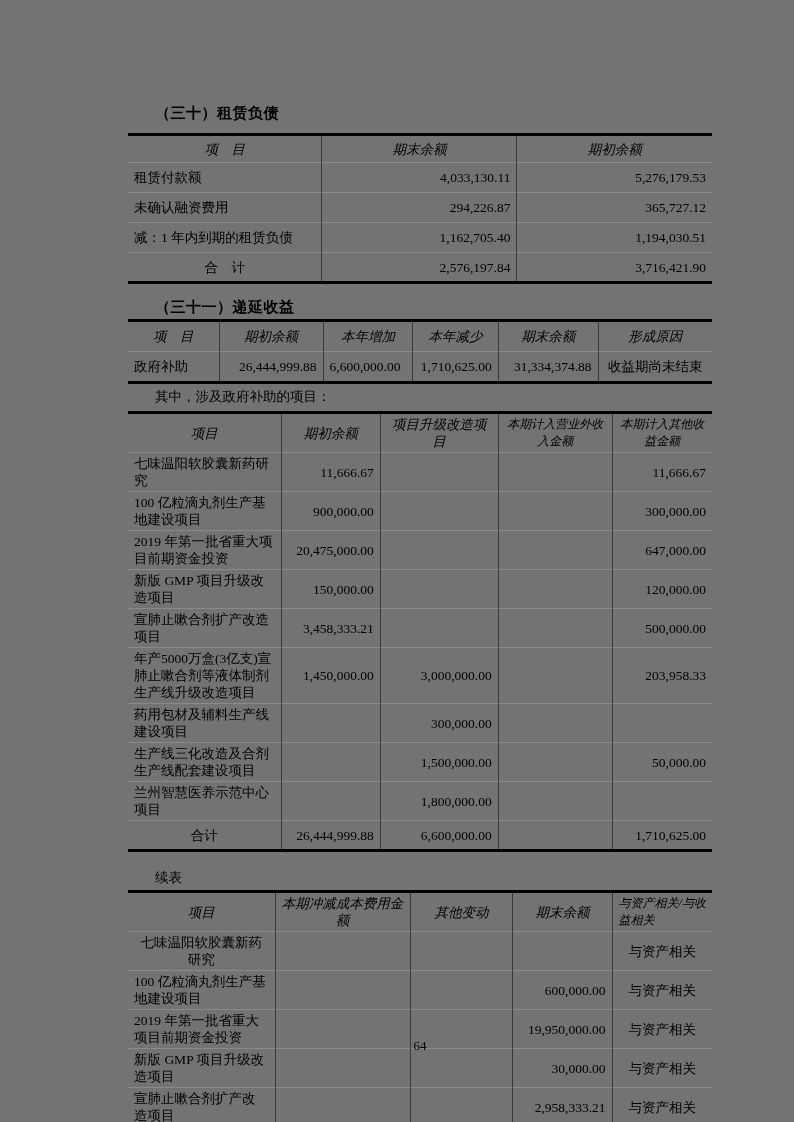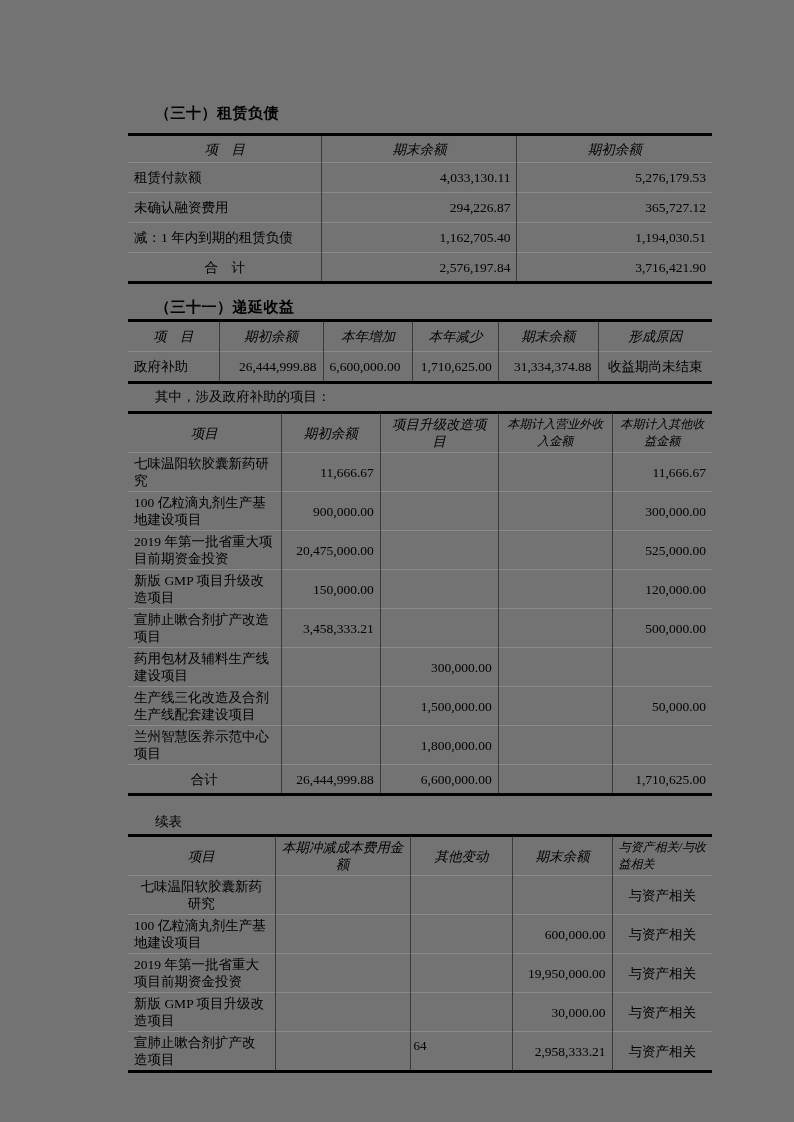--- a/index.html
+++ b/index.html
@@ -175,35 +175,42 @@
           <td class="r pr3">900,000.00</td>
           <td></td>
           <td></td>
           <td class="r pr3">300,000.00</td>
         </tr>
         <tr class="rh33">
           <td class="l">2019 年第一批省重大项目前期资金投资</td>
           <td class="r pr3">20,475,000.00</td>
           <td></td>
           <td></td>
-          <td class="r pr3">525,000.00</td>
+          <td class="r pr3">647,000.00</td>
         </tr>
         <tr class="rh30">
           <td class="l">新版 GMP 项目升级改造项目</td>
           <td class="r pr3">150,000.00</td>
           <td></td>
           <td></td>
           <td class="r pr3">120,000.00</td>
         </tr>
         <tr class="rh30">
           <td class="l">宣肺止嗽合剂扩产改造项目</td>
           <td class="r pr3">3,458,333.21</td>
           <td></td>
           <td></td>
           <td class="r pr3">500,000.00</td>
+        </tr>
+        <tr class="rh46">
+          <td class="l">年产5000万盒(3亿支)宣肺止嗽合剂等液体制剂生产线升级改造项目</td>
+          <td class="r pr3">1,450,000.00</td>
+          <td class="r pr3">3,000,000.00</td>
+          <td></td>
+          <td class="r pr3">203,958.33</td>
         </tr>
         <tr class="rh33">
           <td class="l">药用包材及辅料生产线建设项目</td>
           <td></td>
           <td class="r pr3">300,000.00</td>
           <td></td>
           <td></td>
         </tr>
         <tr class="rh33">
           <td class="l">生产线三化改造及合剂生产线配套建设项目</td>

